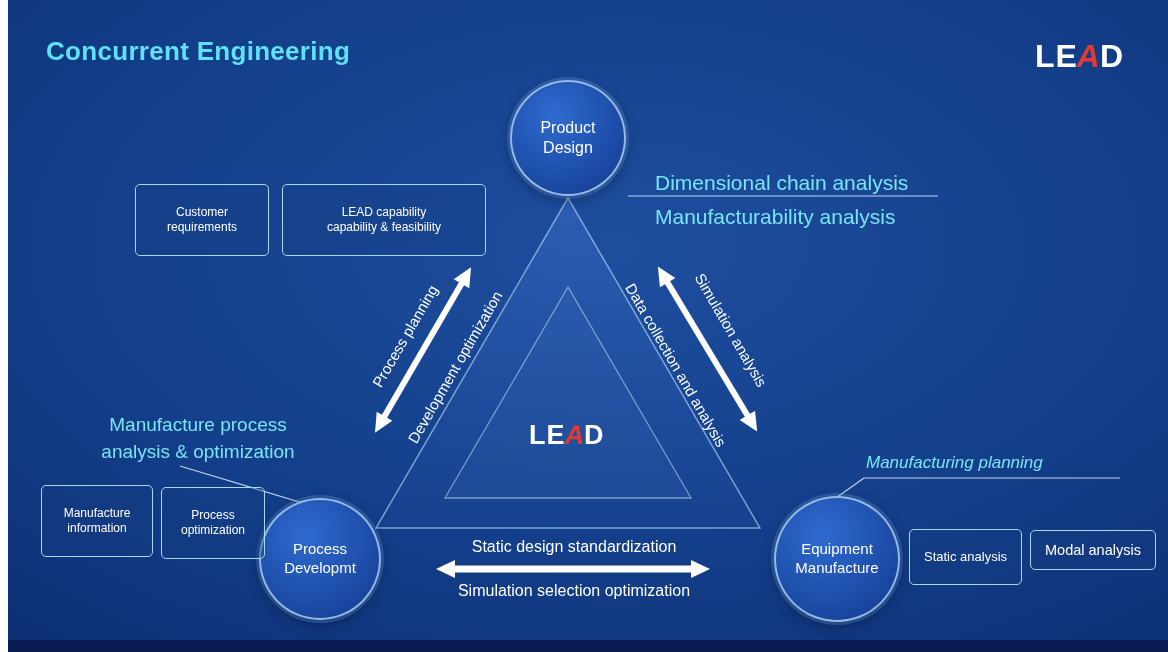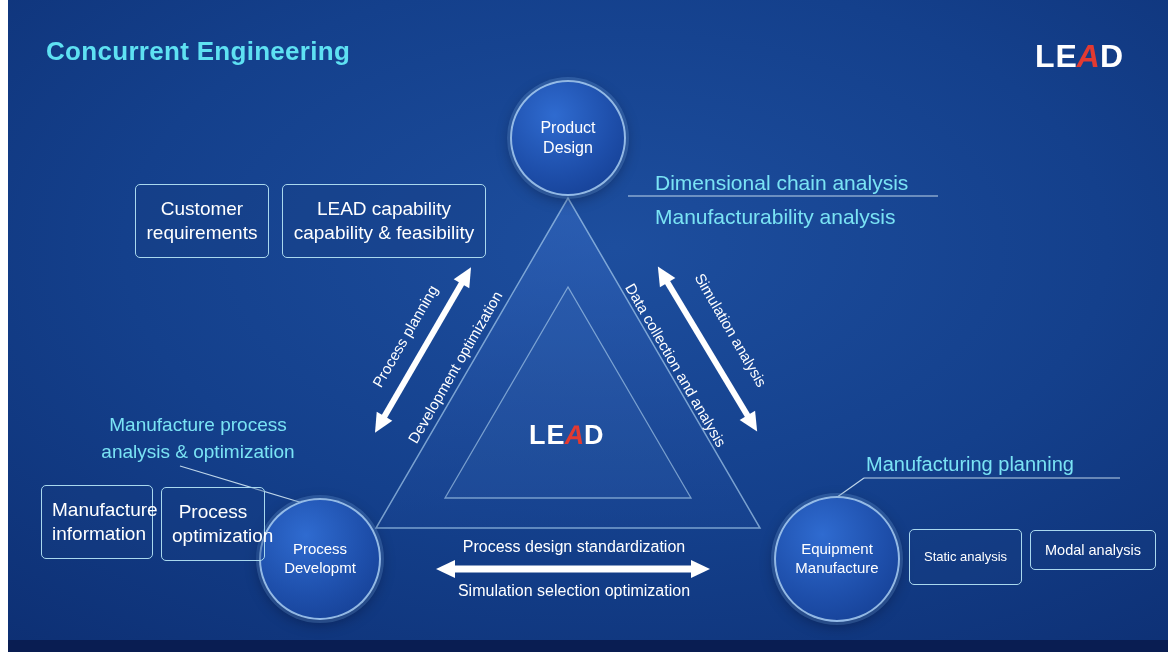--- a/index.html
+++ b/index.html
@@ -36,34 +36,34 @@
     color:#fff;font-weight:normal;text-align:center;line-height:1.25;
   }
   .node-product{left:502px;top:80px;width:112px;height:112px;font-size:16px;}
   .node-process{left:251px;top:498px;width:118px;height:118px;font-size:15px;}
   .node-equipment{left:766px;top:496px;width:122px;height:122px;font-size:15px;}
   
   .box{
     position:absolute;
     border:1px solid #a9d8ee;border-radius:5px;
     background:rgba(22,62,132,.35);
-    color:#ffffff;text-align:center;font-size:19px;line-height:1.25;
-    padding:12px 10px;
+    color:#ffffff;text-align:center;font-size:12px;line-height:1.25;
+    padding:20px 10px;
   }
   .box-customer{left:127px;top:184px;width:112px;}
   .box-leadtech{left:274px;top:184px;width:182px;}
   .box-mfginfo{left:33px;top:485px;width:90px;}
   .box-procopt{left:153px;top:487px;width:82px;}
   .box-static{left:901px;top:529px;padding:19px 14px;font-size:13px;}
   .box-modal{left:1022px;top:530px;padding:10px 14px;font-size:14.5px;}
   
   .callout{position:absolute;color:#7ae3f4;}
   .callout-product{left:647px;top:166px;font-size:21px;line-height:1.6;}
   .callout-process{left:55px;top:412px;width:270px;text-align:center;font-size:19px;line-height:1.4;}
-  .callout-equipment{left:858px;top:453px;font-size:20px;}
+  .callout-equipment{left:858px;top:453px;font-size:17px;font-style:italic;}
   
   .edge-label{
     position:absolute;color:#ffffff;font-size:15px;white-space:nowrap;
     transform-origin:center center;
   }
   .lbl-process-planning{left:397px;top:336px;transform:translate(-50%,-50%) rotate(-60deg);}
   .lbl-dev-opt{left:447px;top:367px;transform:translate(-50%,-50%) rotate(-60deg);}
   .lbl-simulation{left:723px;top:330px;transform:translate(-50%,-50%) rotate(60deg);}
   .lbl-datacoll{left:668px;top:365px;transform:translate(-50%,-50%) rotate(60deg);}
   .lbl-bottom-top{left:566px;top:547px;transform:translate(-50%,-50%);font-size:16px;}
@@ -155,17 +155,17 @@
     <div>Process</div>
     <div>optimization</div>
   </div>
   <div class="box box-static">Static analysis</div>
   <div class="box box-modal">Modal analysis</div>
 
   <div class="edge-label lbl-process-planning">Process planning</div>
   <div class="edge-label lbl-dev-opt">Development optimization</div>
   <div class="edge-label lbl-simulation">Simulation analysis</div>
   <div class="edge-label lbl-datacoll">Data collection and analysis</div>
-  <div class="edge-label lbl-bottom-top">Process design standardization</div>
+  <div class="edge-label lbl-bottom-top">Static design standardization</div>
   <div class="edge-label lbl-bottom-bottom">Simulation selection optimization</div>
 
   <div class="bottom-bar"></div>
 </div>
 
 </body></html>

